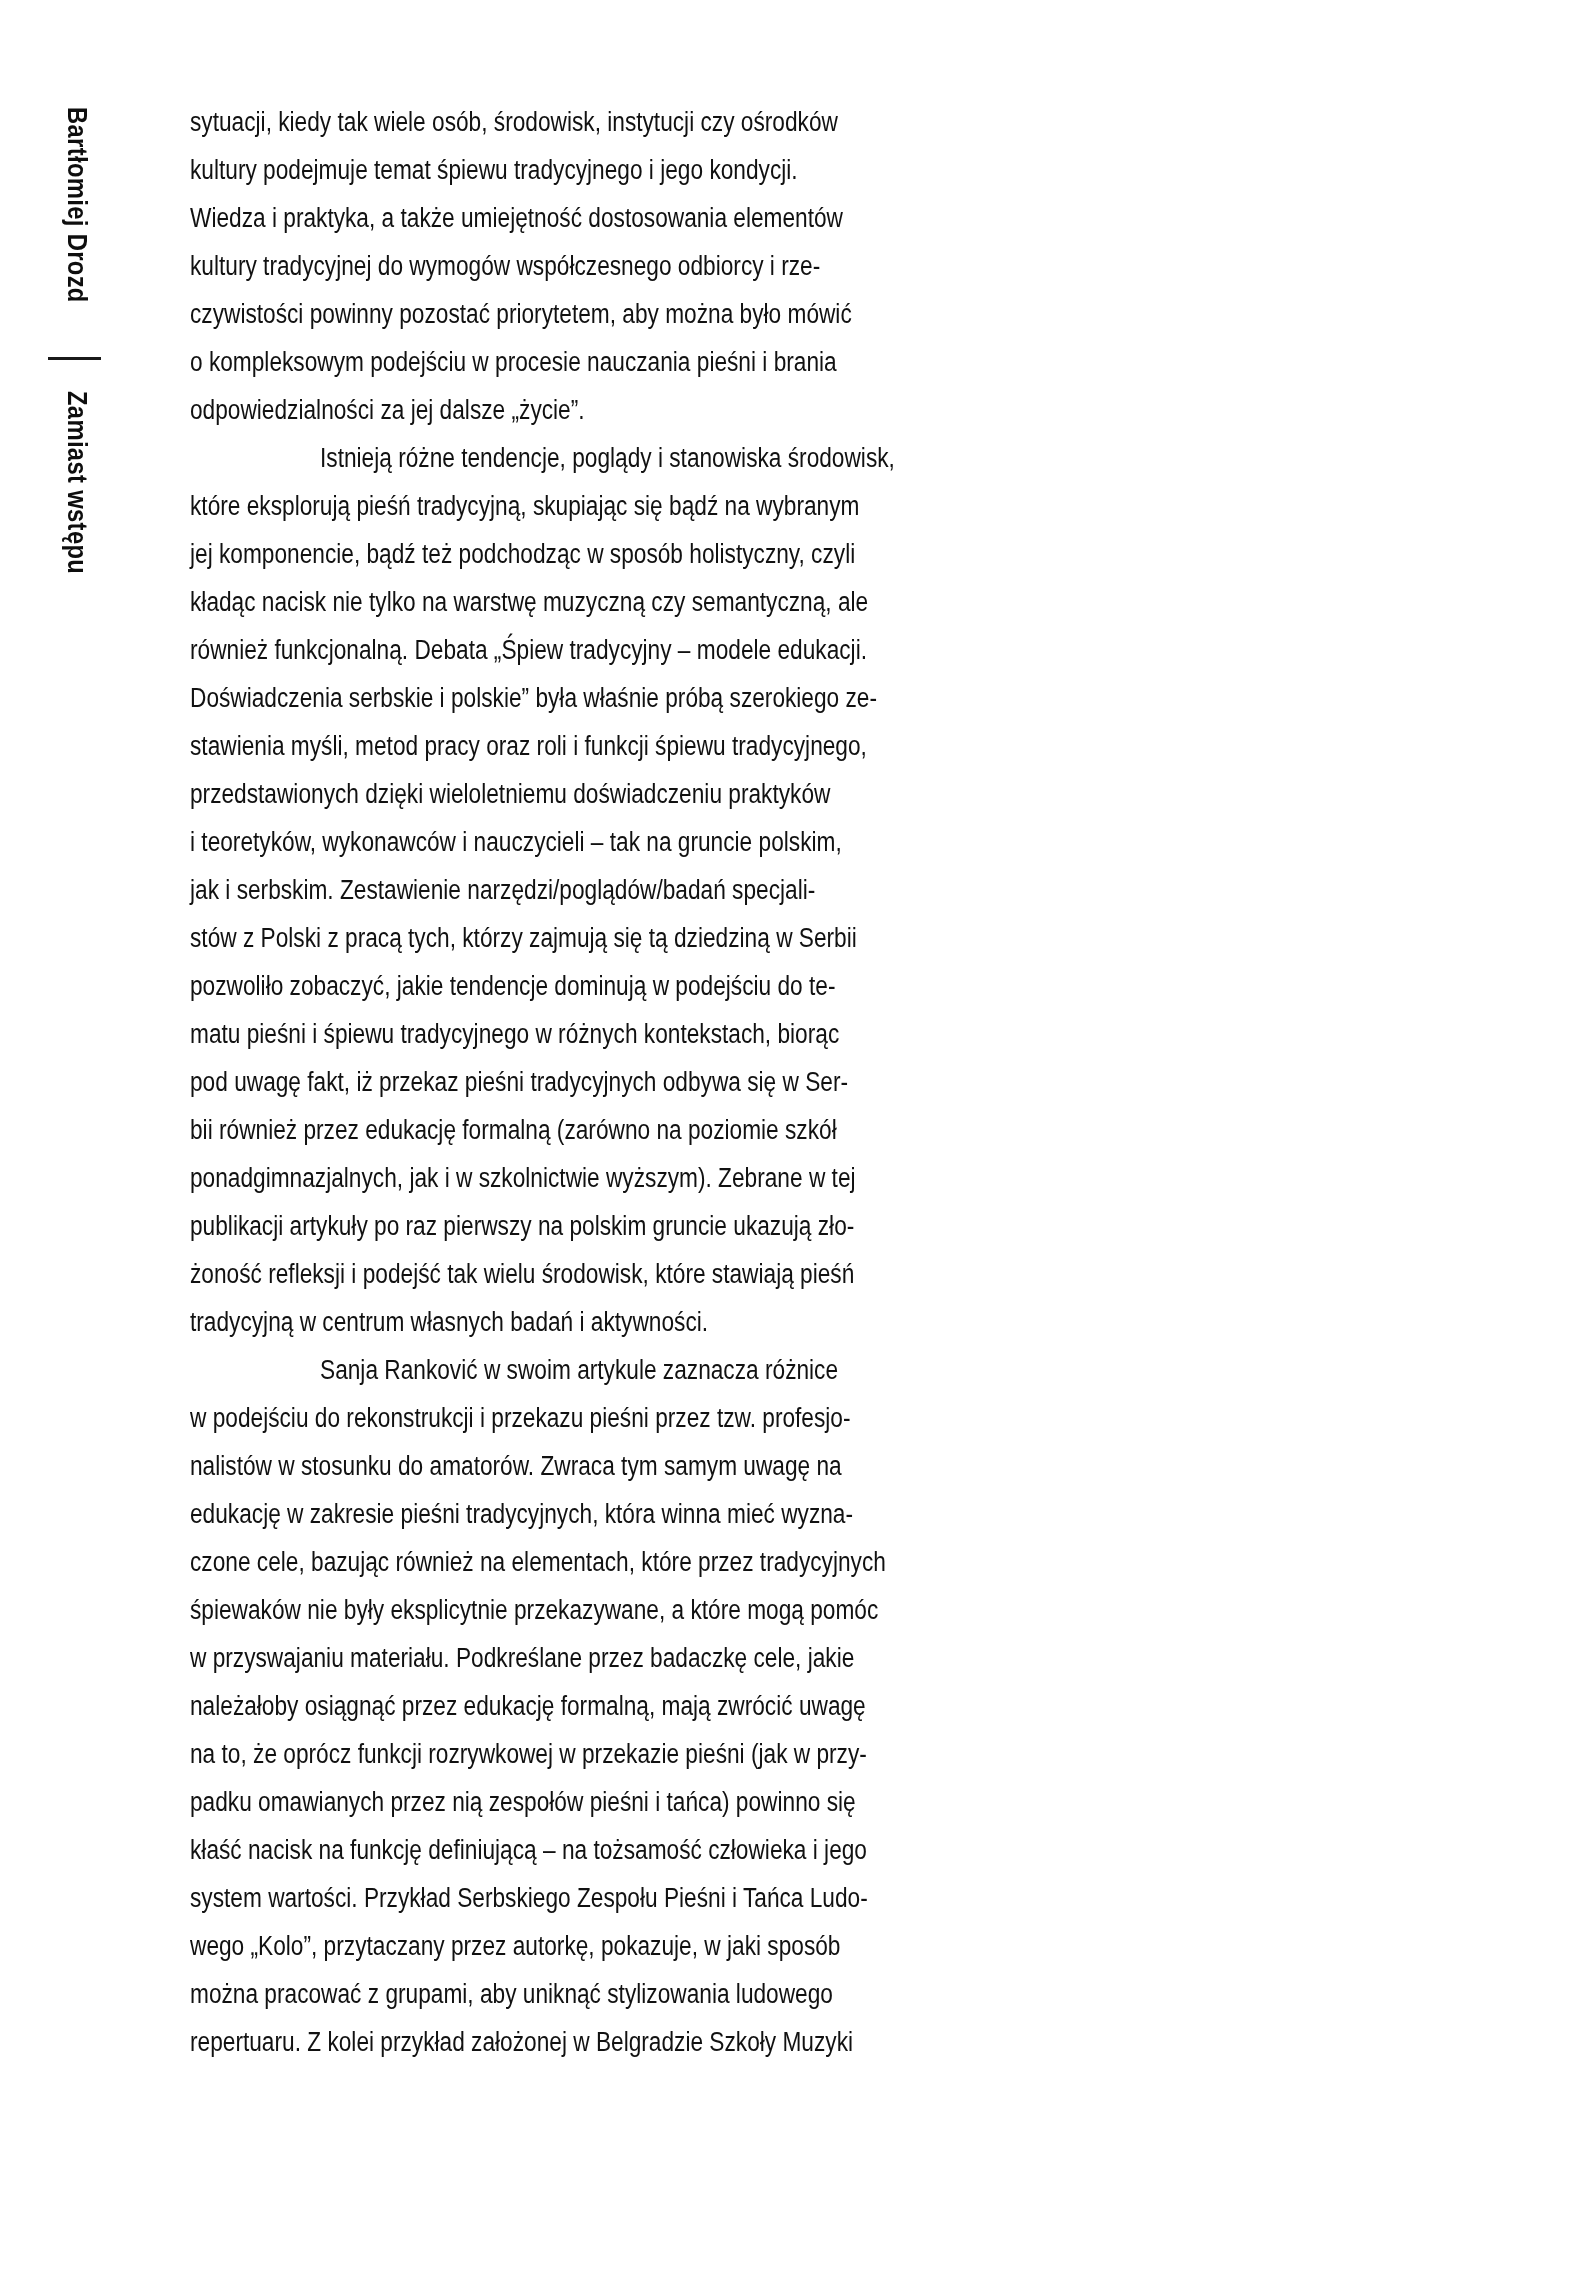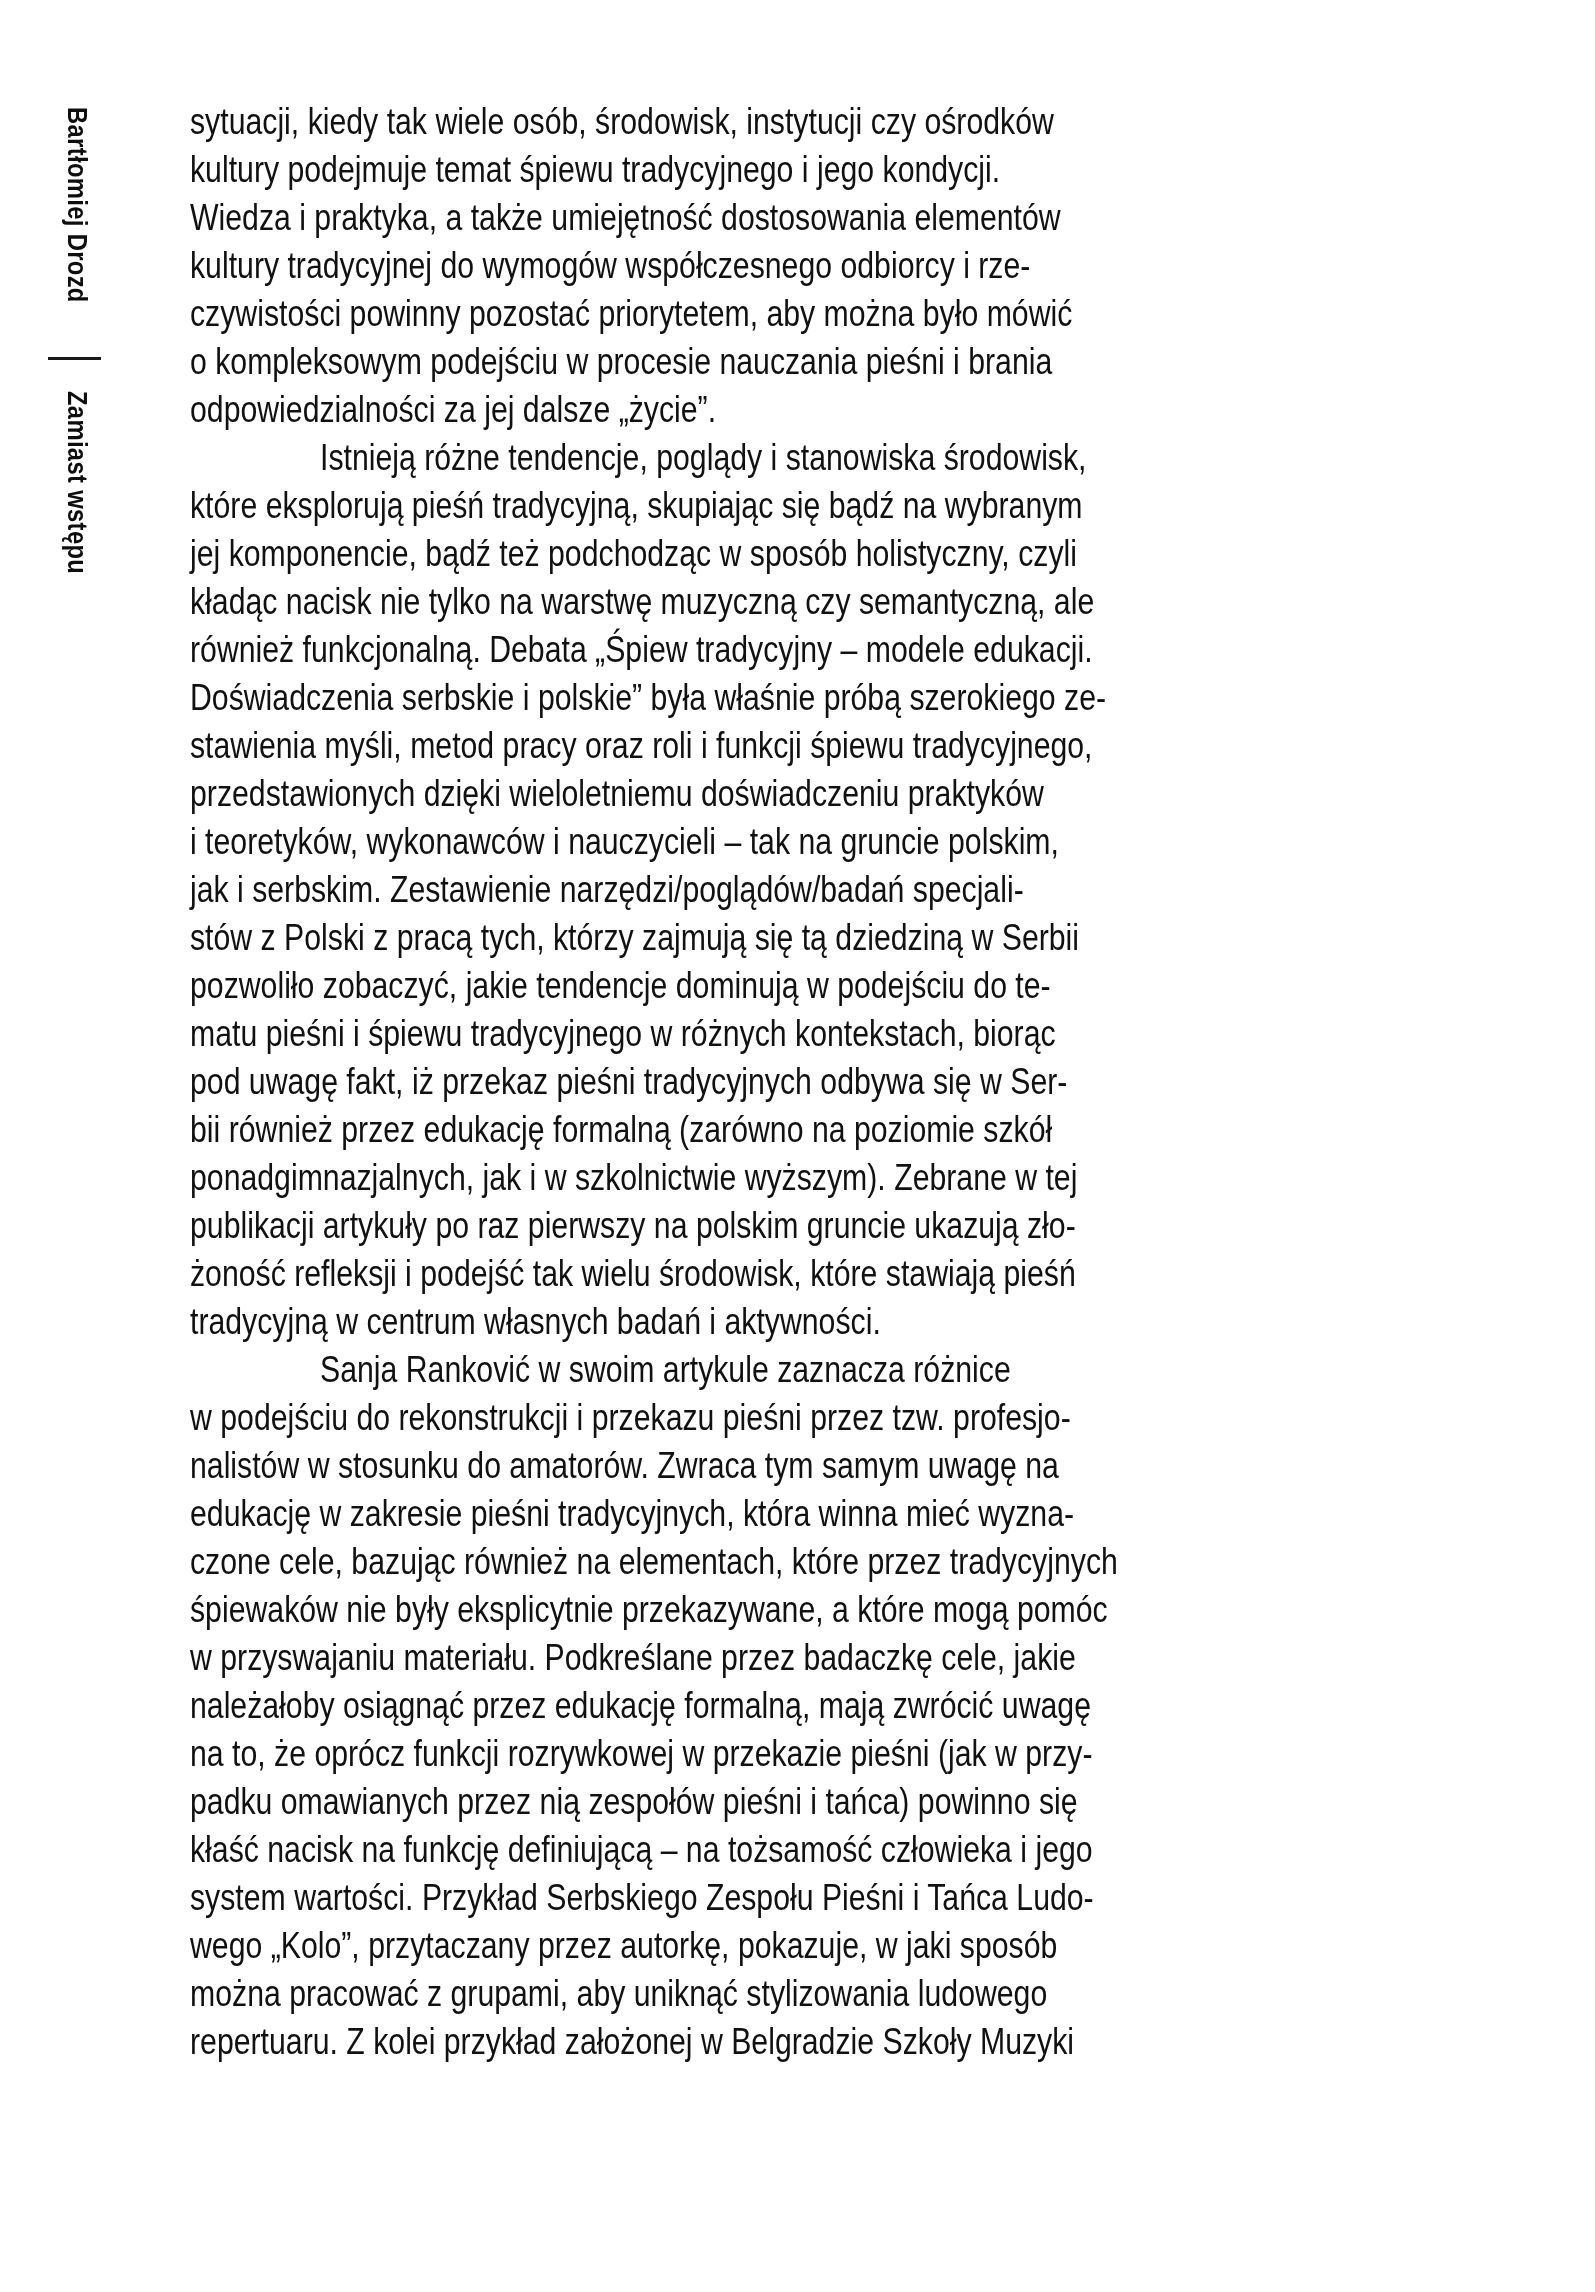--- a/index.html
+++ b/index.html
@@ -50,21 +50,21 @@
     transform-origin: 0 0;
     color: #0e0e0e;
     letter-spacing: 0.4px;
   }
   
   .body-text {
     position: absolute;
     left: 190px;
     top: 98px;
     color: #111111;
-    font-size: 36px;
+    font-size: 27px;
   }
   .body-text .line {
     line-height: 48px;
     height: 48px;
     white-space: nowrap;
     transform: scaleX(0.84);
     transform-origin: 0 50%;
   }
   .body-text .line.indent {
     margin-left: 130px;

